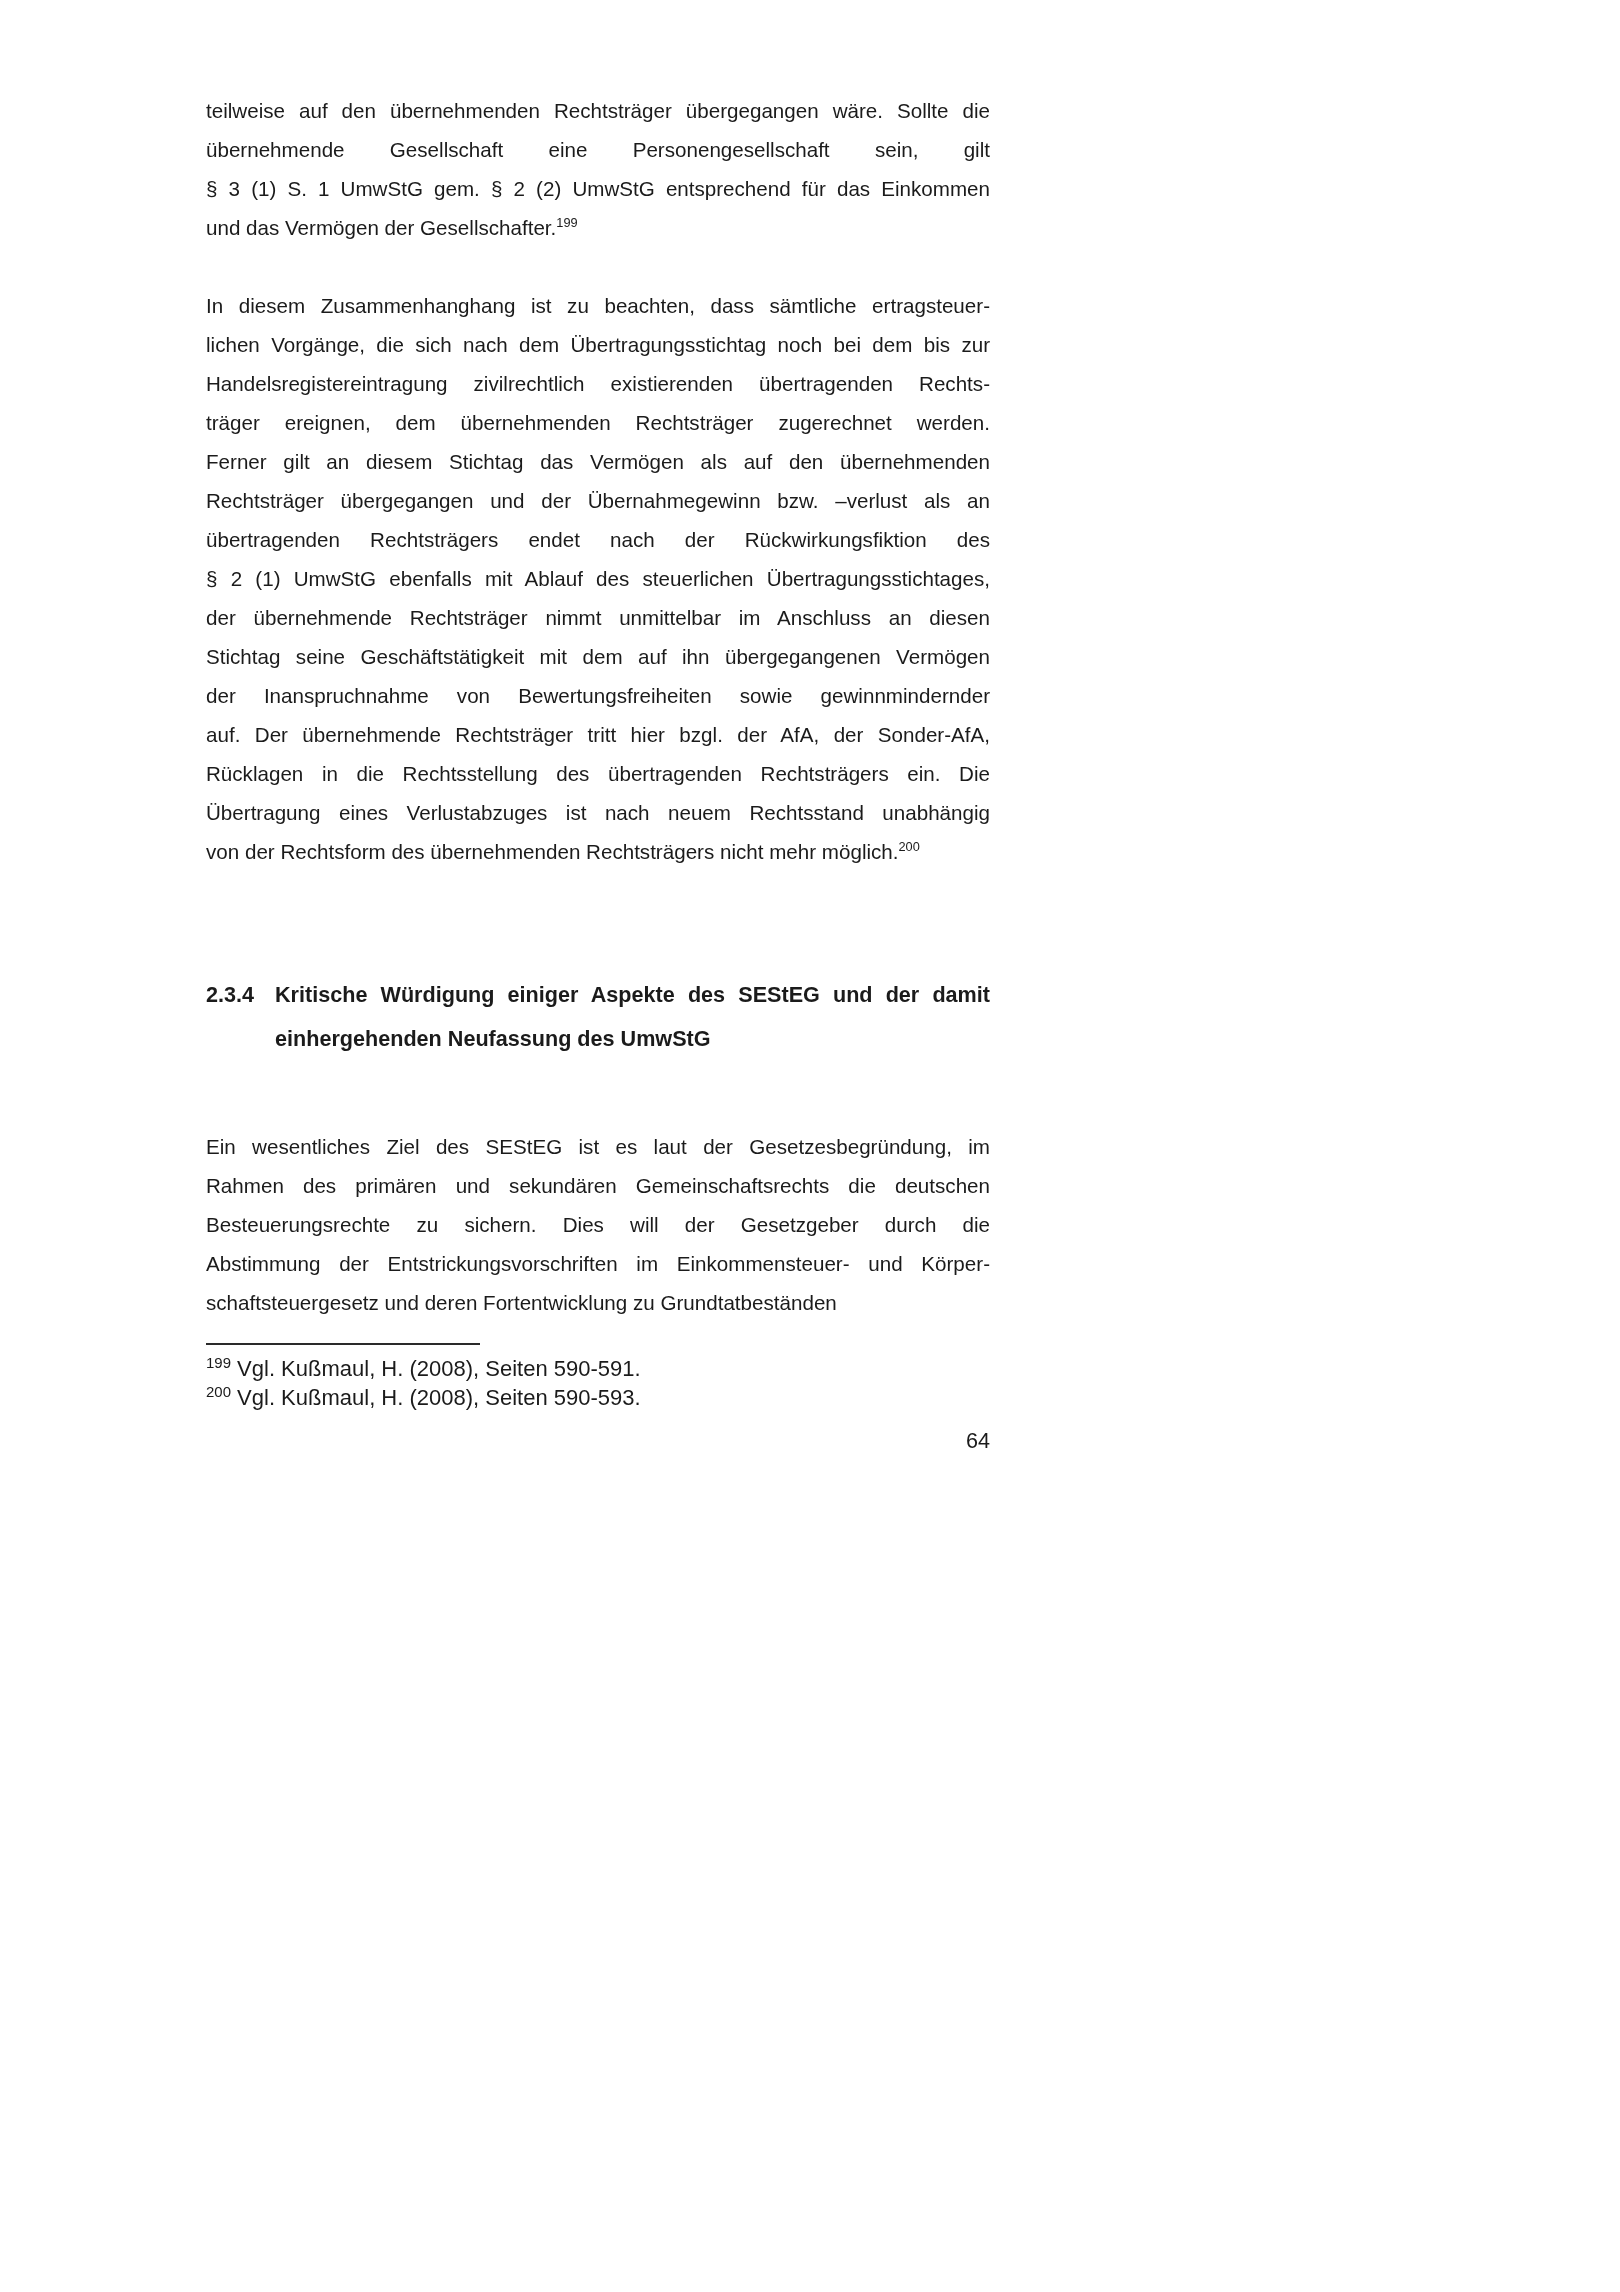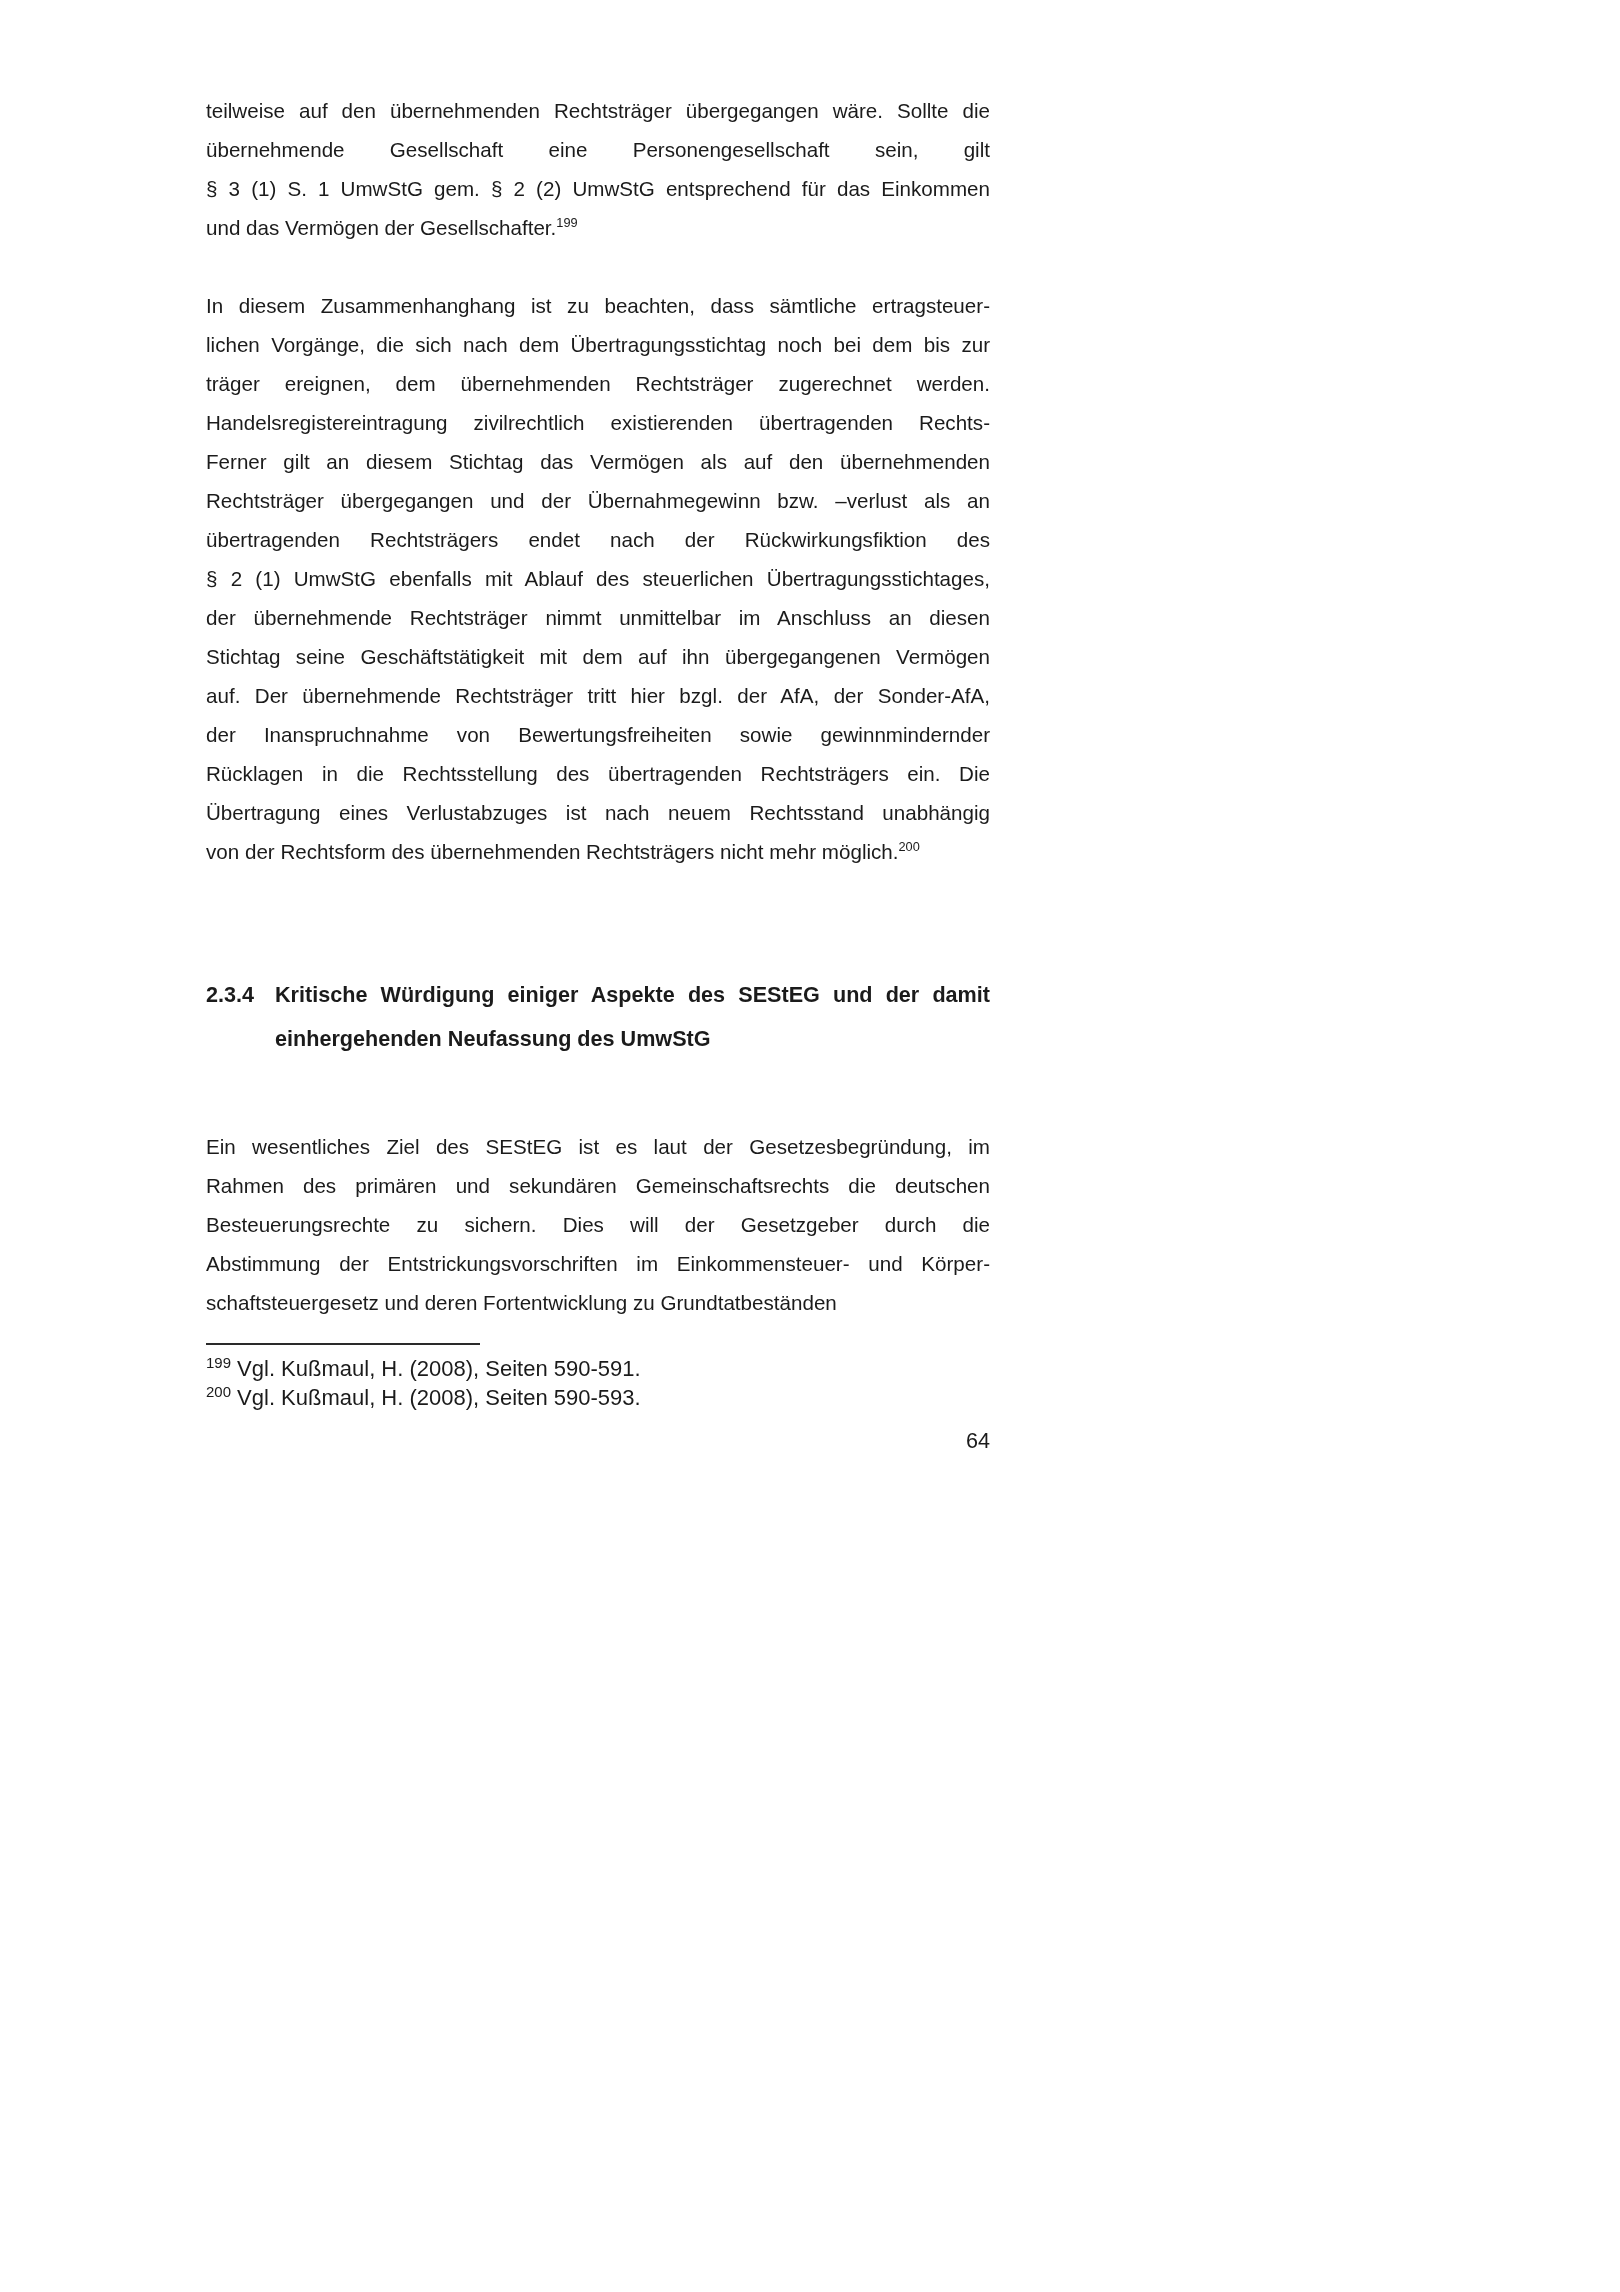--- a/index.html
+++ b/index.html
@@ -87,30 +87,30 @@
     <div class="para">
         <div class="line">teilweise auf den übernehmenden Rechtsträger übergegangen wäre. Sollte die</div>
         <div class="line">übernehmende Gesellschaft eine Personengesellschaft sein, gilt</div>
         <div class="line">§ 3 (1) S. 1 UmwStG gem. § 2 (2) UmwStG entsprechend für das Einkommen</div>
         <div class="line last">und das Vermögen der Gesellschafter.<sup>199</sup></div>
       </div>
 
     <div class="para">
         <div class="line">In diesem Zusammenhanghang ist zu beachten, dass sämtliche ertragsteuer-</div>
         <div class="line">lichen Vorgänge, die sich nach dem Übertragungsstichtag noch bei dem bis zur</div>
+        <div class="line">Handelsregistereintragung zivilrechtlich existierenden übertragenden Rechts-</div>
         <div class="line">träger ereignen, dem übernehmenden Rechtsträger zugerechnet werden.</div>
-        <div class="line">Handelsregistereintragung zivilrechtlich existierenden übertragenden Rechts-</div>
         <div class="line">Ferner gilt an diesem Stichtag das Vermögen als auf den übernehmenden</div>
         <div class="line">Rechtsträger übergegangen und der Übernahmegewinn bzw. –verlust als an</div>
         <div class="line">übertragenden Rechtsträgers endet nach der Rückwirkungsfiktion des</div>
         <div class="line">§ 2 (1) UmwStG ebenfalls mit Ablauf des steuerlichen Übertragungsstichtages,</div>
         <div class="line">der übernehmende Rechtsträger nimmt unmittelbar im Anschluss an diesen</div>
         <div class="line">Stichtag seine Geschäftstätigkeit mit dem auf ihn übergegangenen Vermögen</div>
+        <div class="line">der Inanspruchnahme von Bewertungsfreiheiten sowie gewinnmindernder</div>
         <div class="line">auf. Der übernehmende Rechtsträger tritt hier bzgl. der AfA, der Sonder-AfA,</div>
-        <div class="line">der Inanspruchnahme von Bewertungsfreiheiten sowie gewinnmindernder</div>
         <div class="line">Rücklagen in die Rechtsstellung des übertragenden Rechtsträgers ein. Die</div>
         <div class="line">Übertragung eines Verlustabzuges ist nach neuem Rechtsstand unabhängig</div>
         <div class="line last">von der Rechtsform des übernehmenden Rechtsträgers nicht mehr möglich.<sup>200</sup></div>
       </div>
 
     <div class="heading">
       <div class="h-line1">
         <span class="h-num">2.3.4</span>
         <span class="h-text">Kritische Würdigung einiger Aspekte des SEStEG und der damit</span>
       </div>

